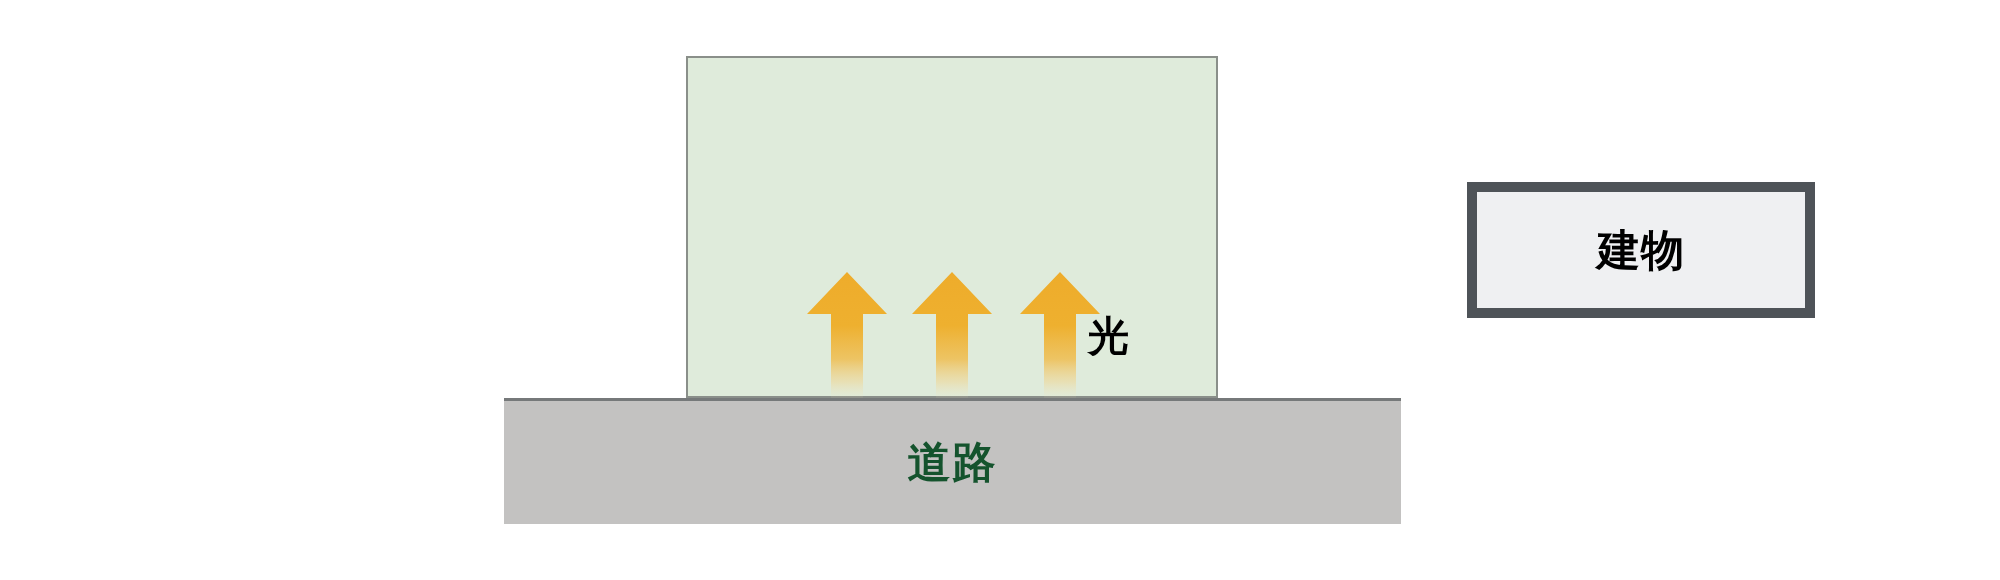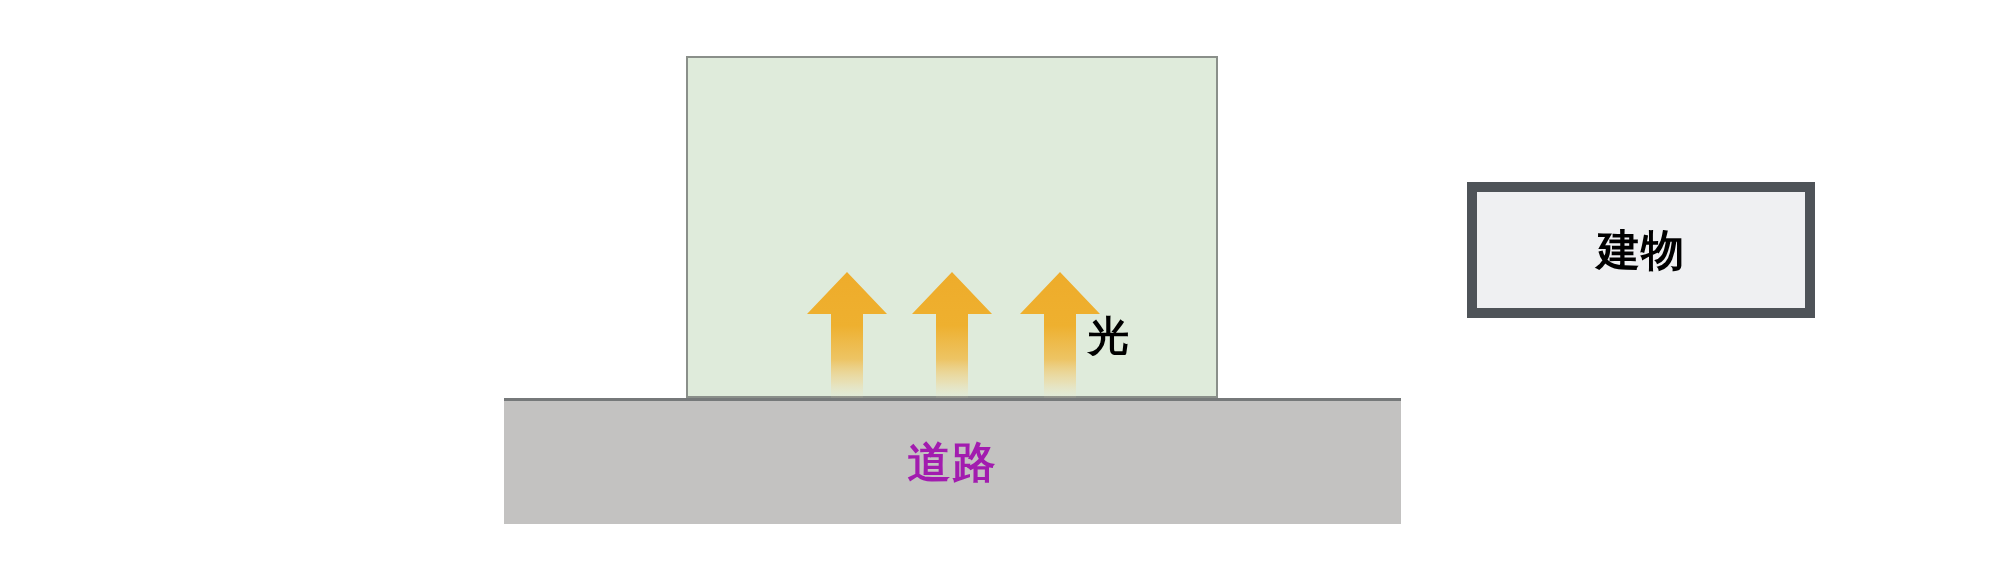--- a/index.html
+++ b/index.html
@@ -95,21 +95,21 @@
     background: #c3c2c1;
     border-top: 3px solid #76797a;
     box-sizing: border-box;
     display: flex;
     align-items: center;
     justify-content: center;
   }
   .road-label {
     font-size: 43px;
     font-weight: bold;
-    color: #a21caf;
+    color: #14532d;
     letter-spacing: 2px;
     line-height: 1;
     user-select: none;
   }
 </style>
 </head>
 <body>
 
 <div id="diagram">
 

